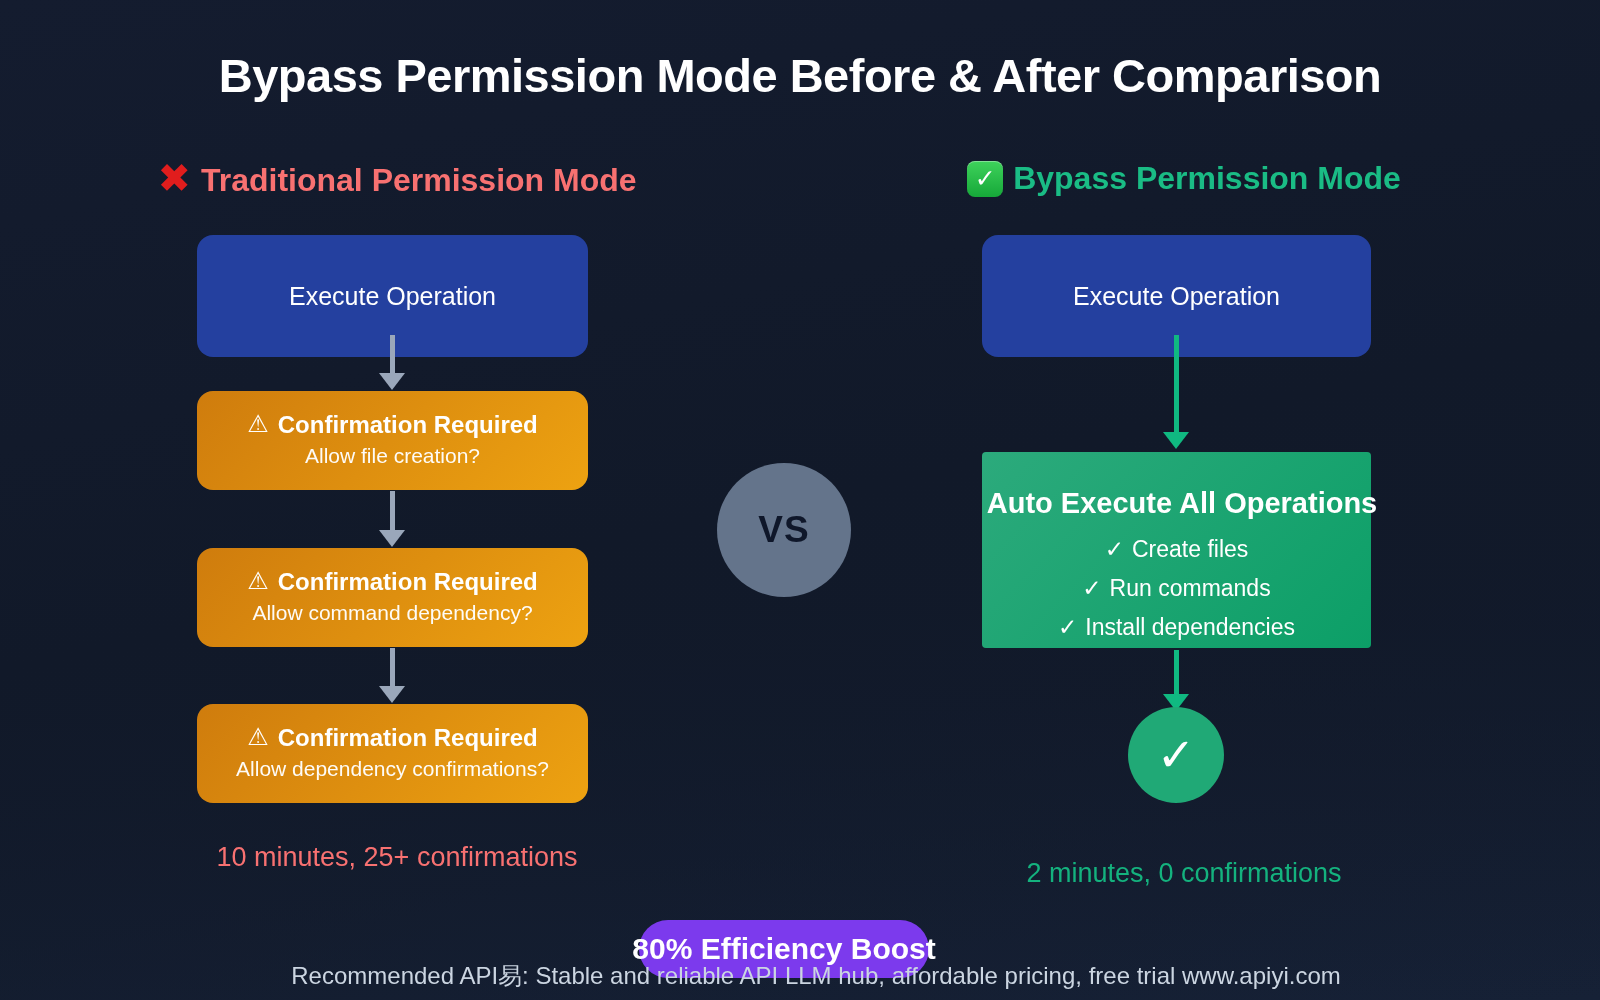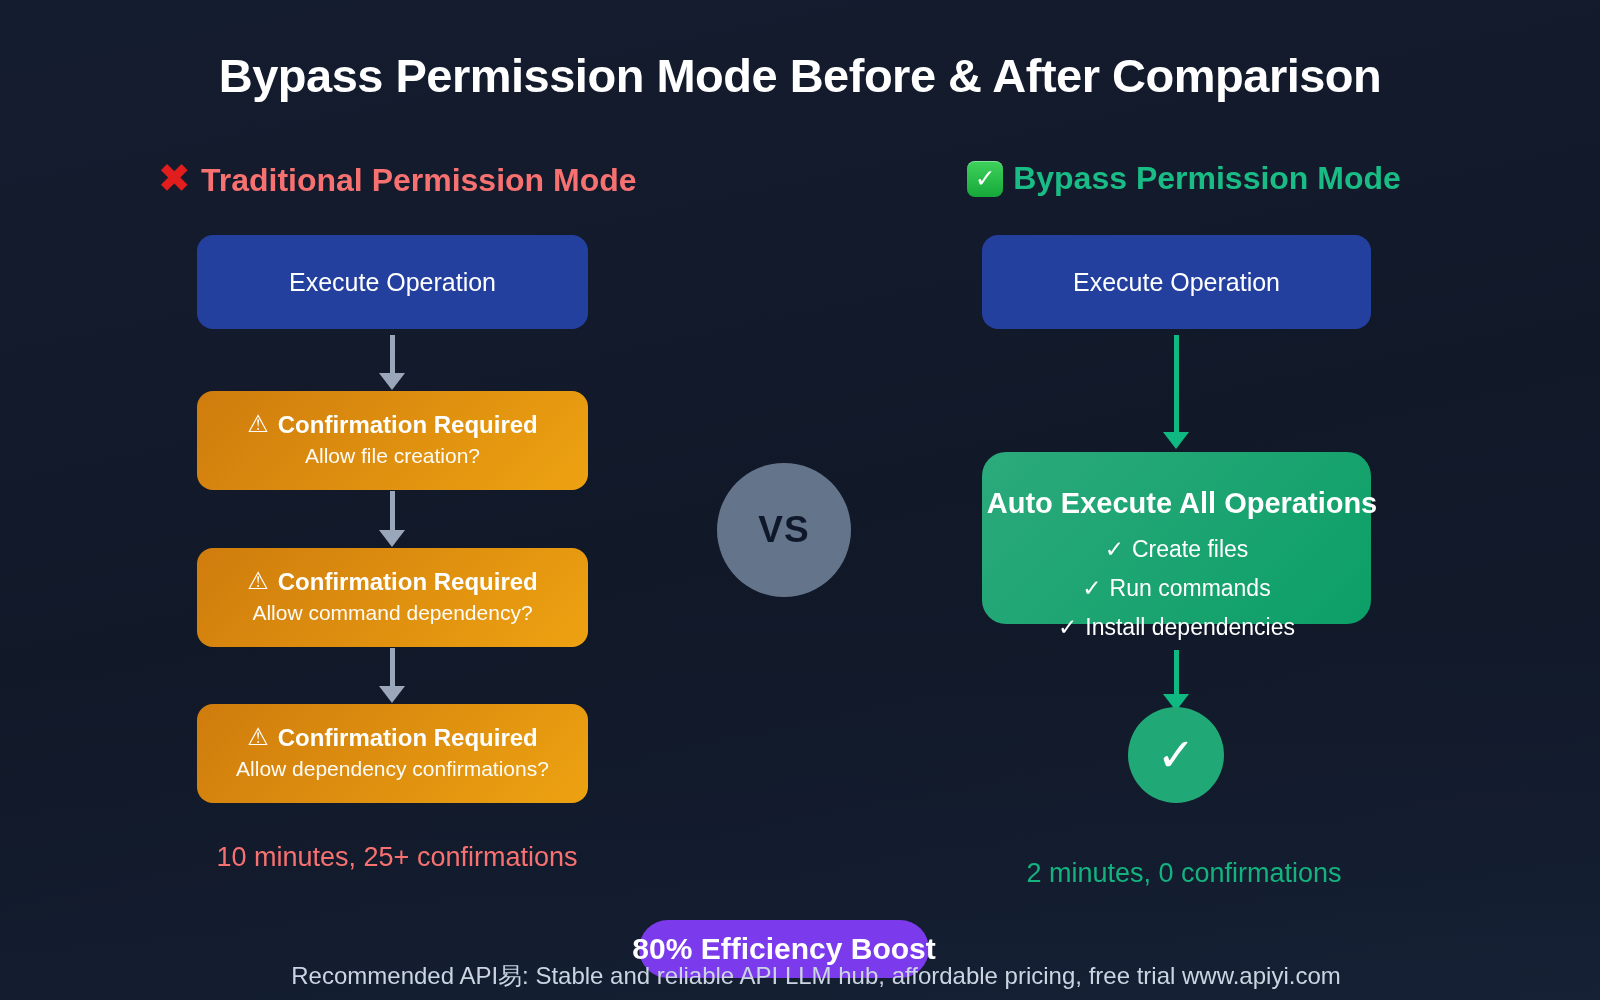--- a/index.html
+++ b/index.html
@@ -23,21 +23,21 @@
     background:linear-gradient(180deg,#3ed25b,#16a839);
     display:flex;align-items:center;justify-content:center;
     color:#ffffff;font-size:25px;font-weight:bold;
     box-shadow:inset 0 1px 0 rgba(255,255,255,.35);
   }
   .hdr-label{font-size:32px;font-weight:bold;white-space:nowrap;}
   .hdr-label.red{color:#f87171;}
   .hdr-label.green{color:#1abc85;}
   
   .box{position:absolute;border-radius:16px;display:flex;align-items:center;justify-content:center;}
-  .exec{background:#24409f;color:#ffffff;font-size:25px;height:94px;}
+  .exec{background:#24409f;color:#ffffff;font-size:25px;height:122px;}
   .l-exec{left:197px;width:391px;top:235px;}
   .r-exec{left:982px;width:389px;top:235px;}
   .conf{
     left:197px;width:391px;height:99px;flex-direction:column;gap:7px;
     background:linear-gradient(135deg,#cf7c0d 0%,#eda211 100%);color:#ffffff;
   }
   .c1{top:391px;} .c2{top:548px;} .c3{top:704px;}
   .conf-title{display:flex;align-items:center;gap:9px;font-size:24px;font-weight:bold;line-height:1;}
   .warn-glyph{font-size:24px;font-weight:normal;transform:translateY(-1px);}
   .conf-sub{font-size:21px;color:rgba(255,255,255,.97);}
@@ -53,21 +53,21 @@
   .g1{left:1163px;top:335px;height:114px;}
   .g2{left:1163px;top:650px;height:61px;}
   
   .vs{
     position:absolute;left:717px;top:463px;width:134px;height:134px;border-radius:50%;
     background:#64748b;display:flex;align-items:center;justify-content:center;
     color:#0f172a;font-weight:bold;font-size:37px;letter-spacing:1px;text-align:right;
   }
   
   .auto{
-    position:absolute;left:982px;top:452px;width:389px;height:172px;border-radius:24px;
+    position:absolute;left:982px;top:452px;width:389px;height:196px;border-radius:4px;
     background:linear-gradient(135deg,#2caa7c 0%,#0c9f67 100%);
   }
   .auto-title{
     position:absolute;top:30px;left:0;right:0;
     display:flex;align-items:center;justify-content:center;gap:11px;
     white-space:nowrap;color:#ffffff;font-size:29px;font-weight:bold;overflow:visible;
   }
   .auto-items{position:absolute;top:78px;left:0;right:0;text-align:center;}
   .auto-item{font-size:23px;color:#ffffff;line-height:39px;white-space:nowrap;}
   .auto-item .chk{margin-right:8px;}

